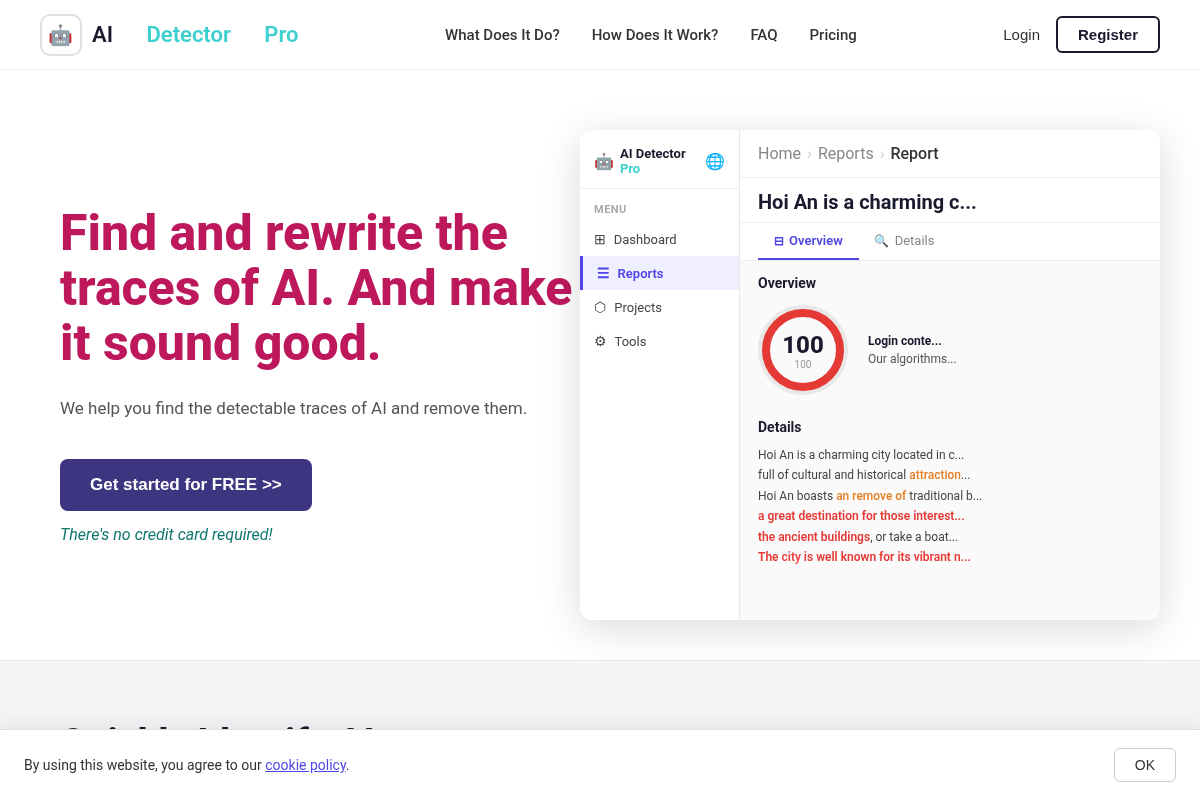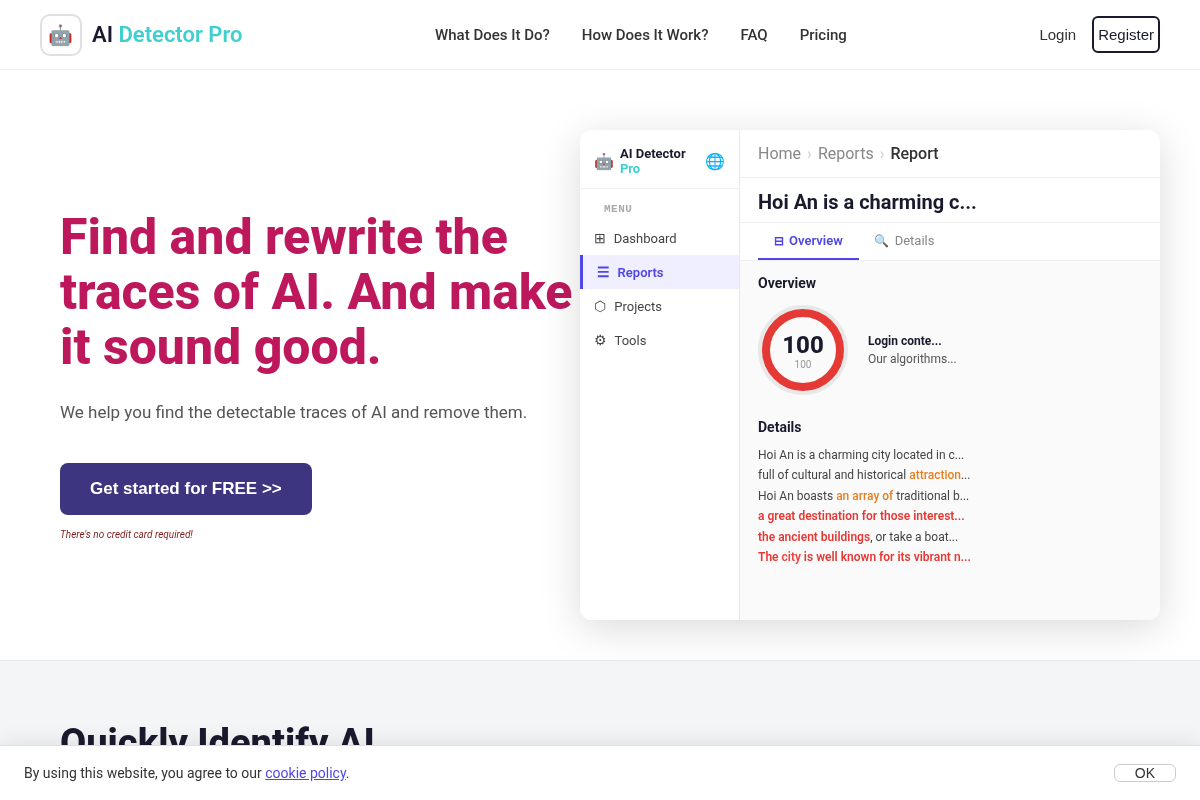--- a/index.html
+++ b/index.html
@@ -10,49 +10,49 @@
       display: flex; align-items: center; justify-content: space-between;
       padding: 0 40px; height: 70px; border-bottom: 1px solid #eee;
       position: sticky; top: 0; background: #fff; z-index: 100;
     }
     .nav-logo { display: flex; align-items: center; gap: 10px; text-decoration: none; }
     .logo-icon {
       width: 42px; height: 42px; background: #fff; border: 2px solid #e0e0e0;
       border-radius: 10px; display: flex; align-items: center; justify-content: center; font-size: 20px;
     }
     .logo-text { font-size: 22px; font-weight: 600; color: #1a1a2e; }
-    .logo-text span { color: #3ecfcf; }
+    .logo-text span { color: #3ecfcf; margin-left: 28px; }
     .nav-links { display: flex; align-items: center; gap: 32px; }
     .nav-links a { text-decoration: none; color: #333; font-size: 15px; font-weight: 500; }
     .nav-actions { display: flex; align-items: center; gap: 16px; }
     .btn-login { background: none; border: none; cursor: pointer; font-size: 15px; font-weight: 500; color: #333; }
     .btn-register {
       background: #fff; border: 2px solid #1a1a2e; color: #1a1a2e;
-      padding: 8px 4px; border-radius: 6px; font-size: 15px; font-weight: 400;
+      padding: 8px 20px; border-radius: 6px; font-size: 15px; font-weight: 700;
       cursor: pointer;
     }
 
     
     .hero {
       display: flex; align-items: center; justify-content: space-between;
       padding: 60px 60px 40px 60px; min-height: 560px; background: #fff;
       overflow: hidden;
     }
     .hero-left { max-width: 520px; }
     .hero-title {
       font-size: 50px; font-weight: 800; color: #be185d; line-height: 1.1;
       margin-bottom: 24px;
     }
     .hero-subtitle { font-size: 17px; color: #555; line-height: 1.6; margin-bottom: 36px; }
     .btn-cta {
       background: #3d3580; color: #fff; border: none;
       padding: 16px 30px; border-radius: 8px; font-size: 17px; font-weight: 700;
       cursor: pointer; display: inline-block;
     }
-    .no-cc { font-size: 10px; color: #7f1d1d; margin-top: 14px; font-style: italic; }
+    .no-cc { font-size: 16px; color: #0f766e; margin-top: 14px; font-style: italic; }
 
     
     .hero-right {
       position: relative; flex: 0 0 560px; height: 490px;
     }
     .mockup-container {
       position: absolute; right: -20px; top: 0;
       width: 580px; height: 490px;
     }
     .mockup-window {
@@ -68,21 +68,21 @@
       flex-shrink: 0;
     }
     .sidebar-header {
       display: flex; align-items: center; justify-content: space-between;
       padding: 16px 14px 12px; border-bottom: 1px solid #eee;
     }
     .sidebar-logo { display: flex; align-items: center; gap: 6px; font-size: 13px; font-weight: 700; color: #1a1a2e; }
     .sidebar-logo-icon { font-size: 16px; }
     .sidebar-logo-pro { color: #3ecfcf; }
     .sidebar-globe { font-size: 16px; color: #aaa; }
-    .sidebar-menu-label { font-size: 11px; color: #aaa; font-weight: 700; padding: 14px 24px 6px; letter-spacing: 0.5px; font-family: Liberation Mono, monospace; }
+    .sidebar-menu-label { font-size: 11px; color: #aaa; font-weight: 700; padding: 14px 14px 6px; letter-spacing: 0.5px; }
     .sidebar-item {
       display: flex; align-items: center; gap: 8px;
       padding: 9px 14px; font-size: 13px; color: #444; cursor: pointer;
     }
     .sidebar-item.active { background: #f0efff; color: #4f46e5; font-weight: 600; border-left: 3px solid #4f46e5; }
     .sidebar-item-icon { font-size: 14px; }
 
     
     .main-content { flex: 1; overflow: hidden; background: #fafafa; }
     .breadcrumb { display: flex; align-items: center; gap: 6px; padding: 14px 18px; font-size: 16px; color: #888; border-bottom: 1px solid #eee; background: #fff; }
@@ -129,21 +129,21 @@
       position: fixed; bottom: 0; left: 0; right: 0;
       background: #fff; border-top: 1px solid #e0e0e0;
       padding: 18px 24px; display: flex; align-items: center; gap: 12px;
       box-shadow: 0 -4px 20px rgba(0,0,0,0.08); z-index: 999;
       font-size: 14px; color: #333;
     }
     .cookie-text { flex: 1; }
     .cookie-link { color: #4f46e5; text-decoration: underline; cursor: pointer; }
     .btn-ok {
       background: #fff; border: 1px solid #ccc; color: #333;
-      padding: 0 20px; border-radius: 6px; font-size: 14px;
+      padding: 8px 20px; border-radius: 6px; font-size: 14px;
       cursor: pointer; font-weight: 500; white-space: nowrap;
     }
 
     .score-center { display: flex; flex-direction: column; align-items: center; justify-content: center; }
   </style>
 </head>
 <body>
 
 <nav class="navbar">
   <a class="nav-logo" href="#">
@@ -241,21 +241,21 @@
                 <span>Our algorithms...</span>
               </div>
             </div>
           </div>
 
           <div class="details-section">
             <div class="details-label">Details</div>
             <div class="details-text">
               <span>Hoi An is a charming city located in c...</span><br>
               <span>full of cultural and historical <span class="highlight-orange">attraction</span>...</span><br>
-              <span>Hoi An boasts <span class="highlight-orange">an array of</span> traditional b...</span><br>
+              <span>Hoi An boasts <span class="highlight-orange">an remove of</span> traditional b...</span><br>
               <span class="highlight-red">a great destination for <span class="highlight-red">those</span> interest...</span><br>
               <span><span class="highlight-red">the ancient buildings</span>, or take a boat...</span><br>
               <span class="highlight-red">The <span class="highlight-blue">city</span> is well <span class="highlight-red">known for its</span> vibrant n...</span>
             </div>
           </div>
         </div>
 
       </div>
     </div>
   </div>

